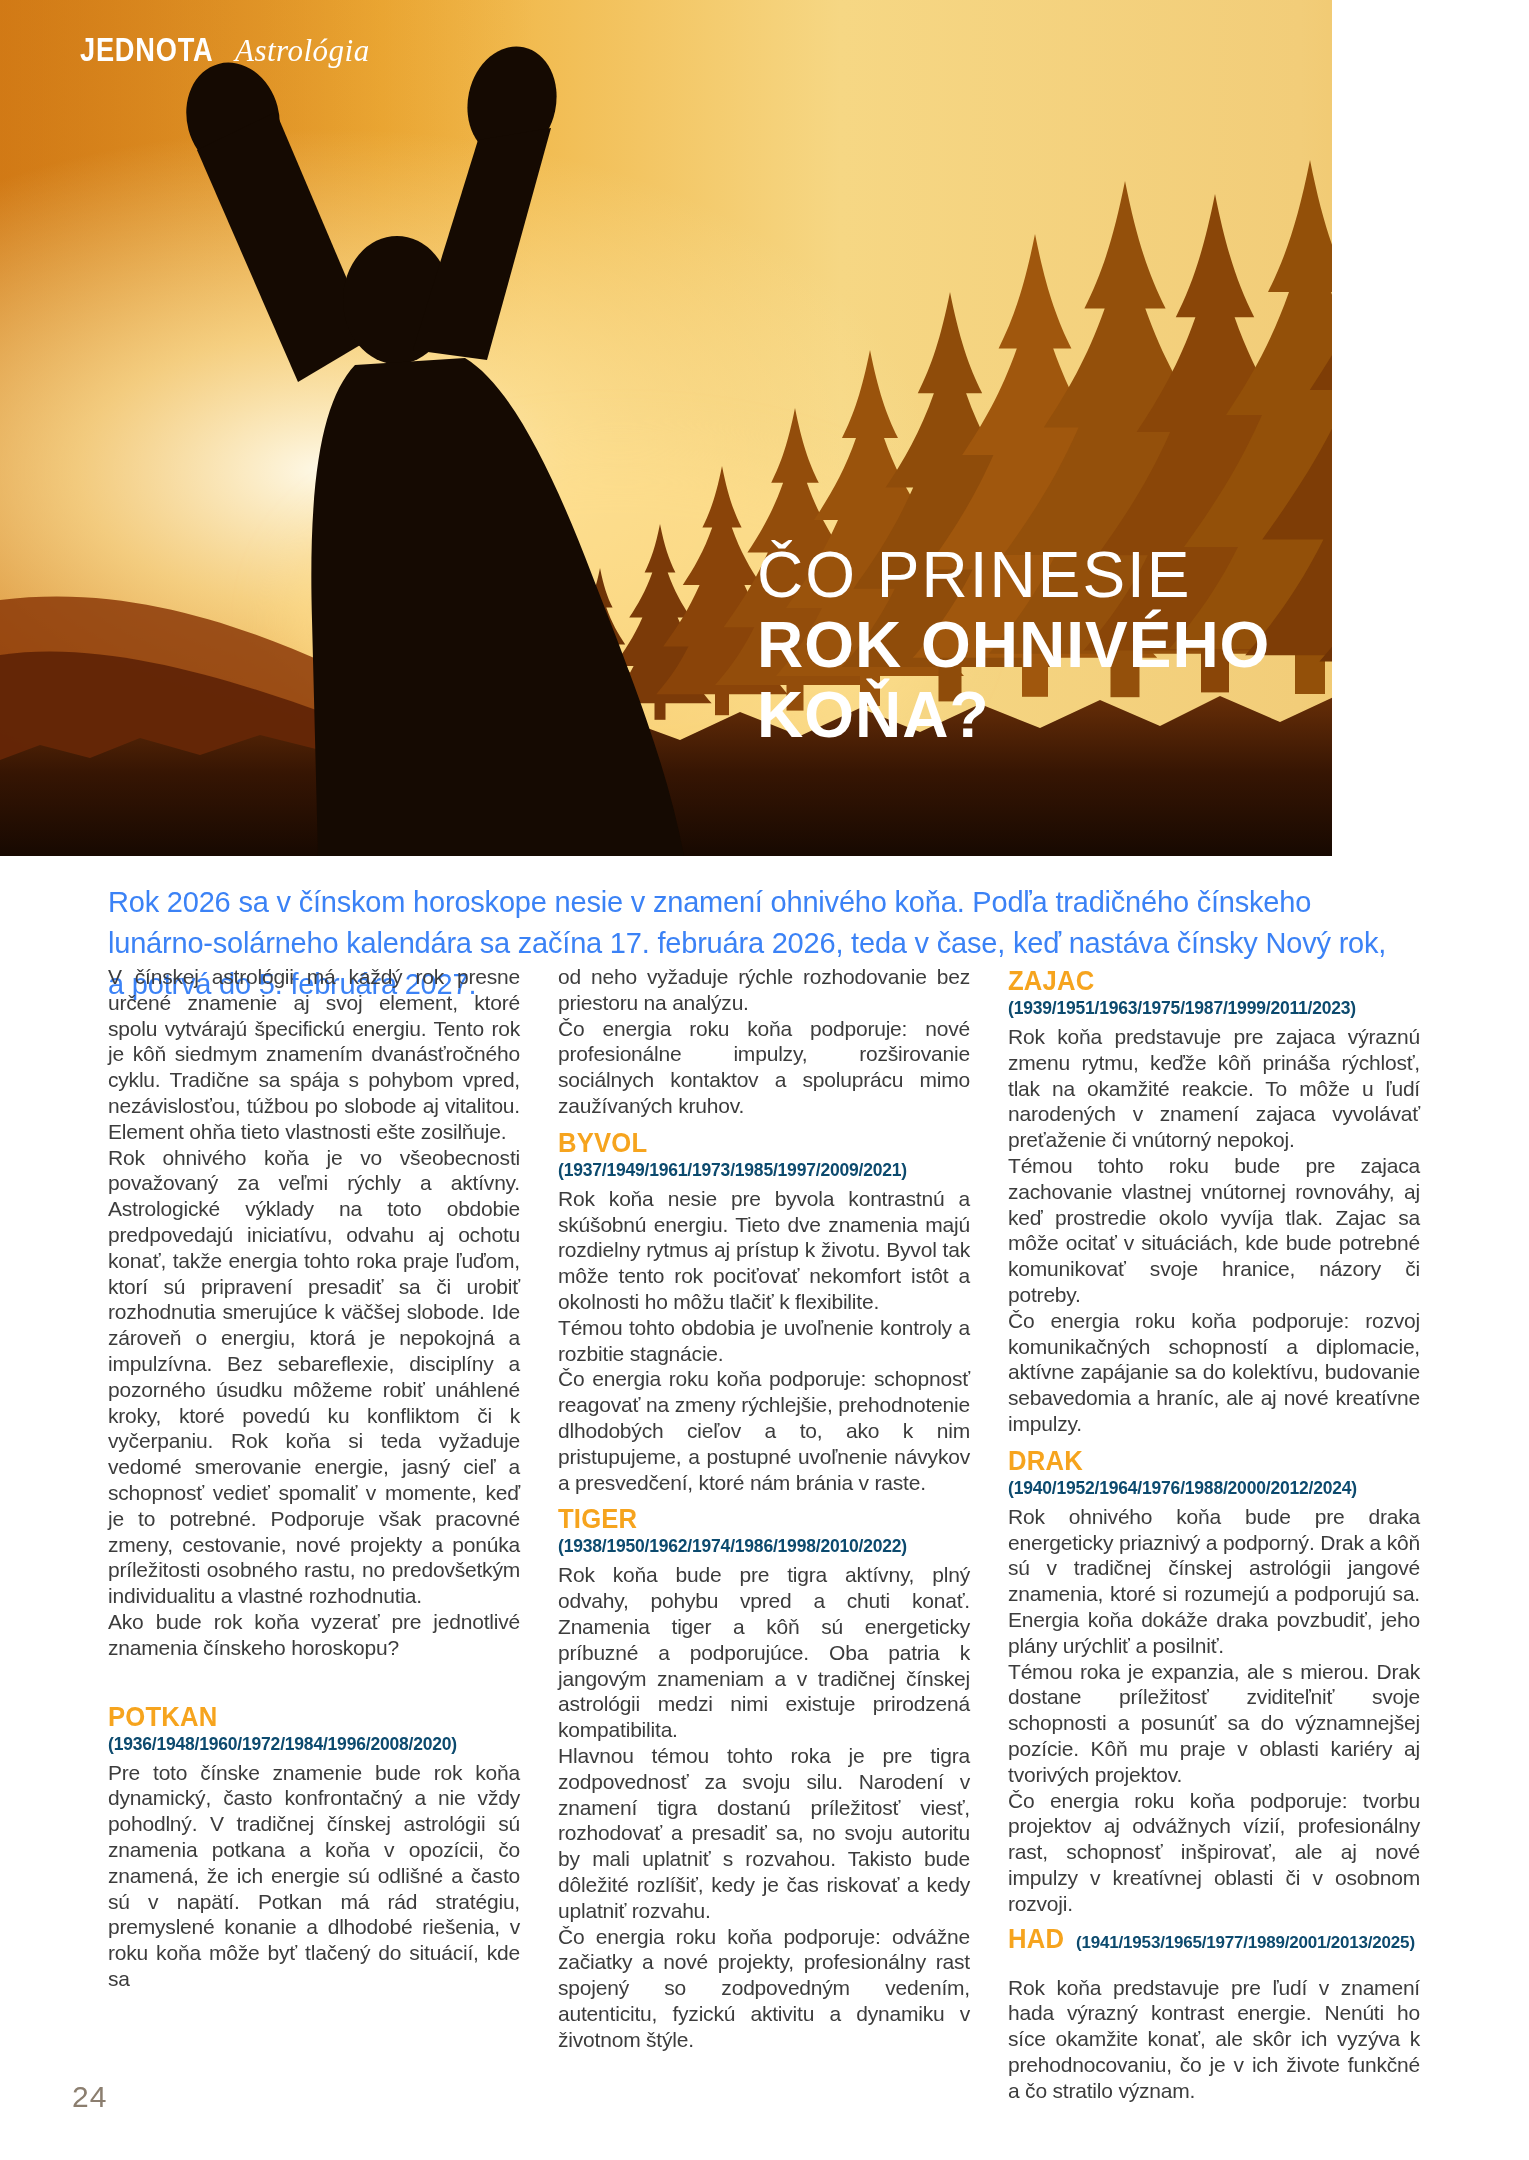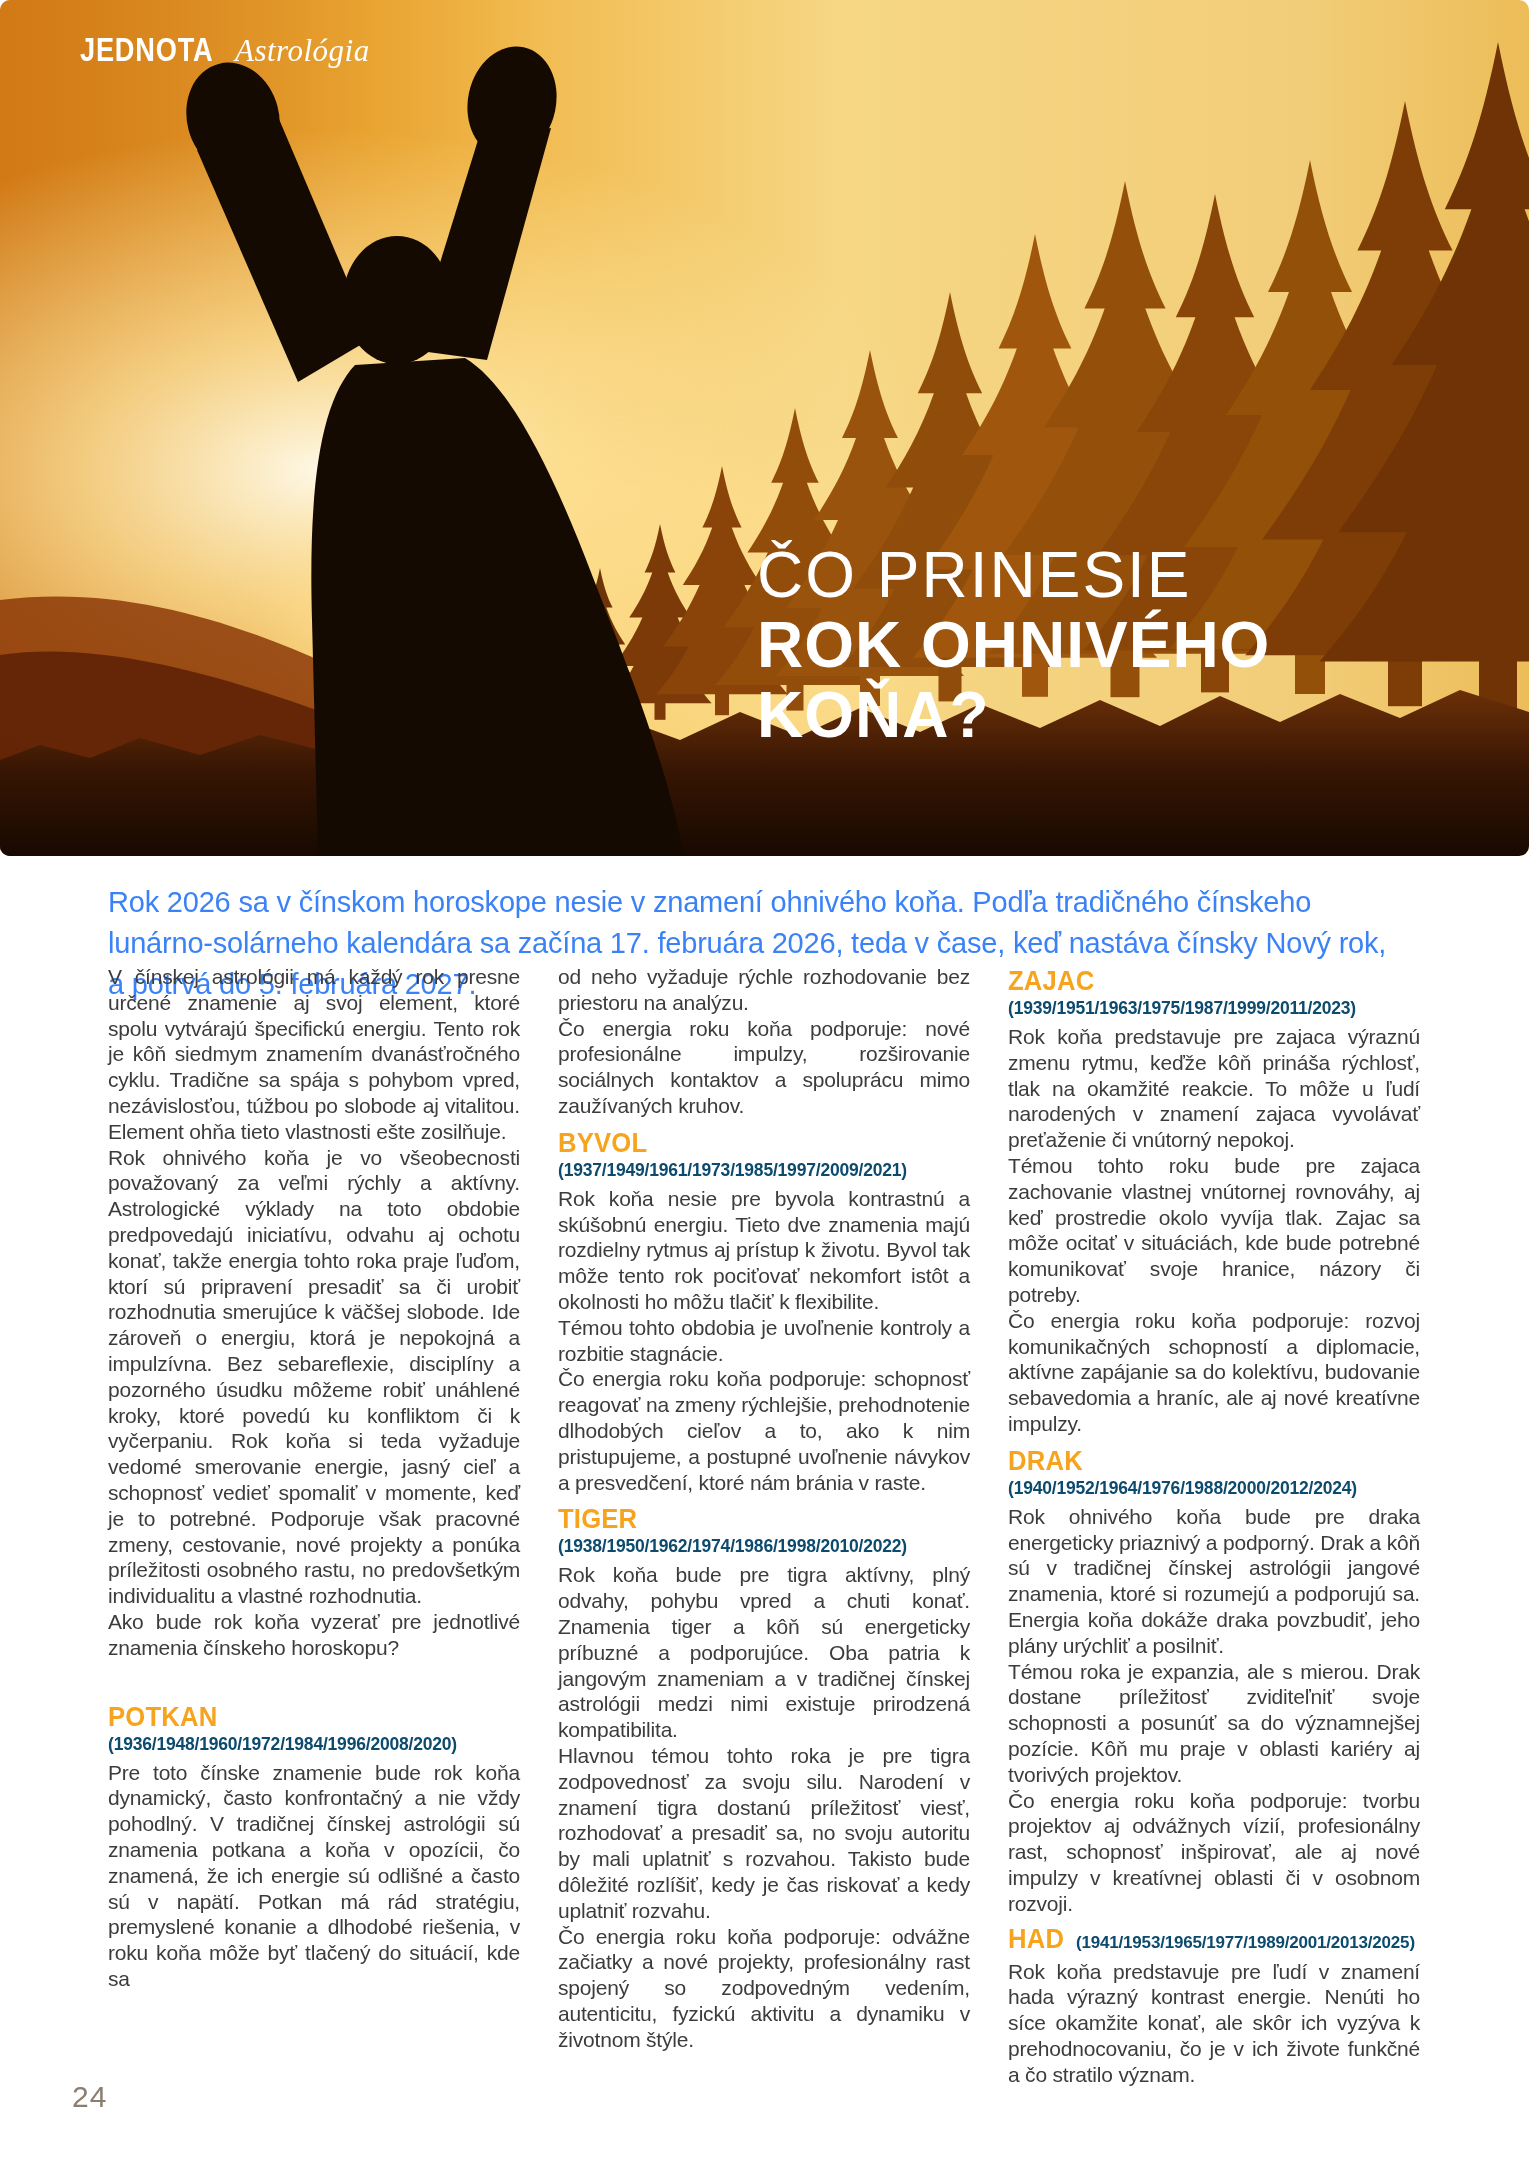--- a/index.html
+++ b/index.html
@@ -1,21 +1,21 @@
 <!DOCTYPE html>
 <html lang="sk"><head>
 <meta charset="utf-8">
 <style>
   html,body{margin:0;padding:0;}
   body{
     width:1529px;height:2160px;position:relative;background:#ffffff;
     font-family:"Liberation Sans", sans-serif;overflow:hidden;
   }
   
-  .hero{position:absolute;left:0;top:0;width:1529px;height:856px;overflow:hidden;border-radius:10px;}
+  .hero{position:absolute;left:0;top:0;width:1332px;height:856px;overflow:hidden;}
   .hero svg{display:block;width:1529px;height:856px;}
   .masthead{position:absolute;left:80px;top:30px;display:flex;align-items:flex-end;gap:16px;color:#ffffff;}
   .brand{font-weight:700;font-size:34px;letter-spacing:1px;display:inline-block;transform:scaleX(.8);transform-origin:left bottom;}
   .section{font-style:italic;font-size:31px;letter-spacing:.5px;display:inline-block;margin-left:-28px;font-family:Liberation Serif, serif;}
   .hero-title{position:absolute;left:757px;top:540px;color:#ffffff;line-height:70px;}
   .hero-title .t-light{font-size:64px;font-weight:300;letter-spacing:2px;}
   .hero-title .t-bold{font-size:64px;font-weight:800;letter-spacing:1px;}
   
   .intro{
     position:absolute;left:108px;top:882px;width:1300px;margin:0;
@@ -33,21 +33,21 @@
   }
   .sign-h{
     color:#F6A41E;font-weight:800;font-size:27px;line-height:31px;
     letter-spacing:.2px;margin-top:9px;transform:scaleX(.95);transform-origin:left;
   }
   .col > .sign-h:first-child{margin-top:2px;}
   .sign-y{
     color:#0c4a6e;font-weight:700;font-size:17.5px;line-height:22px;
     letter-spacing:-.2px;white-space:nowrap;margin-bottom:5px;
   }
-  .sign-hy{margin-top:7px;margin-bottom:4px;display:flex;align-items:baseline;gap:9px;}
+  .sign-hy{margin-top:7px;margin-bottom:20px;display:flex;align-items:baseline;gap:9px;}
   .sign-hy .sign-h{margin:0;}
   .sign-hy .sign-y{margin:0;font-size:17px;}
   .gap{height:32px;}
   
   .page-number{position:absolute;left:72px;top:2080px;font-size:30px;color:#8b7e6f;letter-spacing:1px;}
 </style>
 </head>
 <body>
 
 <div class="hero">

